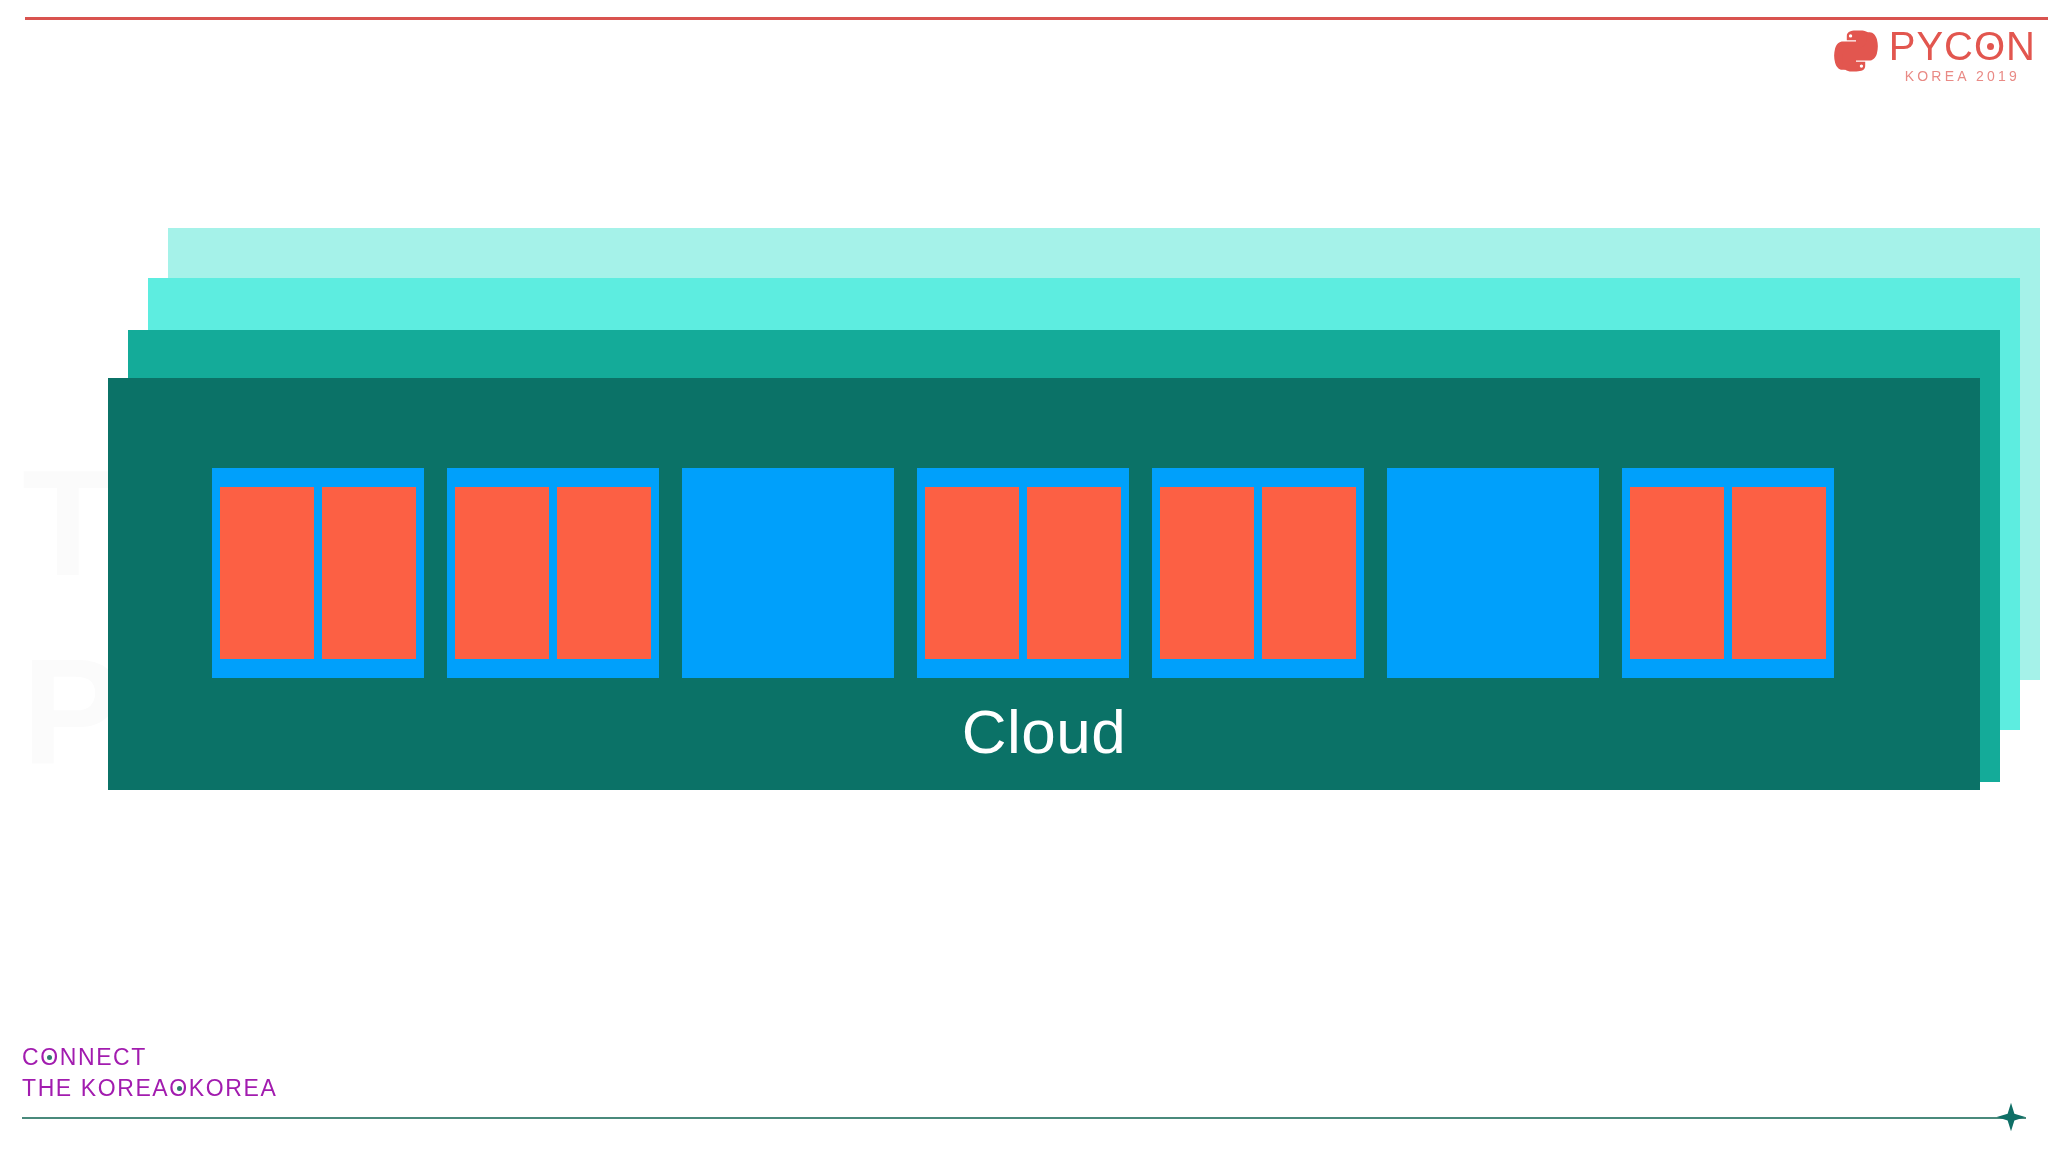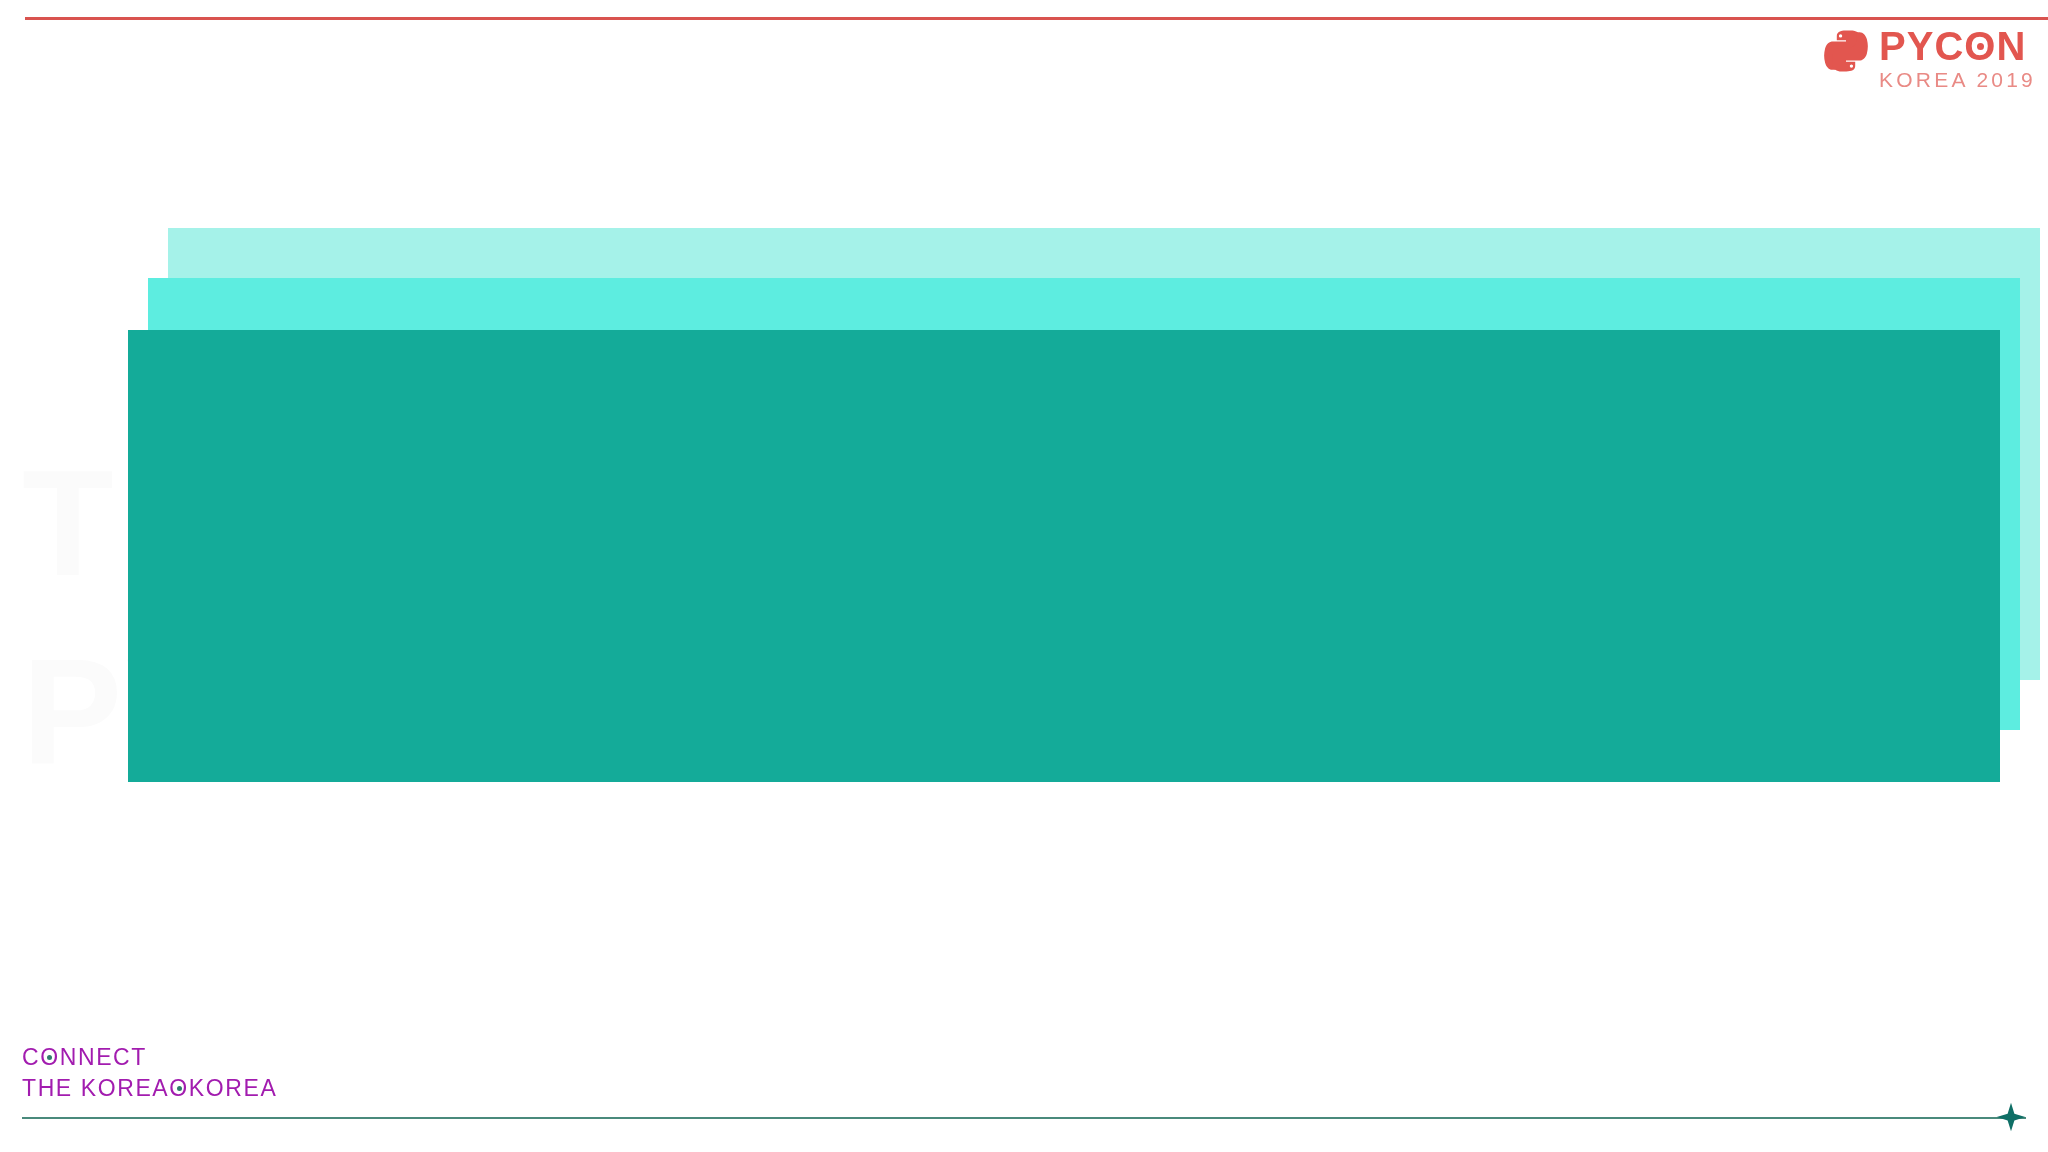--- a/index.html
+++ b/index.html
@@ -31,45 +31,45 @@
     right: 12px;
     top: 26px;
     display: flex;
     align-items: flex-start;
     gap: 10px;
   }
   .pycon-mark { width: 46px; height: 46px; flex: none; margin-top: 2px; }
   .pycon-words { display: flex; flex-direction: column; line-height: 1; }
   .pycon-title {
     font-size: 40px;
-    font-weight: bold;
+    font-weight: normal;
     letter-spacing: 1px;
     color: #e2564f;
     display: flex;
     align-items: flex-end;
   }
   .pycon-title .o-dot {
     position: relative;
     display: inline-block;
   }
   .pycon-title .o-dot::after {
     content: "";
     position: absolute;
     left: 50%; top: 52%;
     width: 7px; height: 7px;
     margin: -3.5px 0 0 -3.5px;
     border-radius: 50%;
     background: #e2564f;
   }
   .pycon-sub {
-    font-size: 21px;
+    font-size: 14px;
     letter-spacing: 3.2px;
     color: #e98a85;
     margin-top: 3px;
-    text-align: left;
+    text-align: center;
   }
 
   
   .watermark {
     position: absolute;
     left: 22px;
     top: 430px;
     width: 1100px;
     color: #fbfbfb;
     font-size: 150px;
@@ -187,20 +187,49 @@
 
 <div class="watermark">
   <div class="wm-line1">The</div>
   <div class="wm-line2">PYTHONISTAS</div>
 </div>
 
 <div class="stack">
   <div class="layer layer-4"></div>
   <div class="layer layer-3"></div>
   <div class="layer layer-2"></div>
+  <div class="layer layer-1">
+
+    <div class="server-row">
+      <div class="server-box">
+        <div class="container-unit"></div>
+        <div class="container-unit"></div>
+      </div>
+      <div class="server-box">
+        <div class="container-unit"></div>
+        <div class="container-unit"></div>
+      </div>
+      <div class="server-box"></div>
+      <div class="server-box">
+        <div class="container-unit"></div>
+        <div class="container-unit"></div>
+      </div>
+      <div class="server-box">
+        <div class="container-unit"></div>
+        <div class="container-unit"></div>
+      </div>
+      <div class="server-box"></div>
+      <div class="server-box">
+        <div class="container-unit"></div>
+        <div class="container-unit"></div>
+      </div>
+    </div>
+
+    <div class="cloud-label">Cloud</div>
+  </div>
 </div>
 
 <div class="brand">
   <div><span>C</span><span class="o-dot">O</span><span>NNECT</span></div>
   <div><span>THE KOREA</span><span class="o-dot">O</span><span>KOREA</span></div>
 </div>
 
 <div class="bottom-rule"></div>
 
 <svg class="sparkle" viewBox="0 0 40 40">

